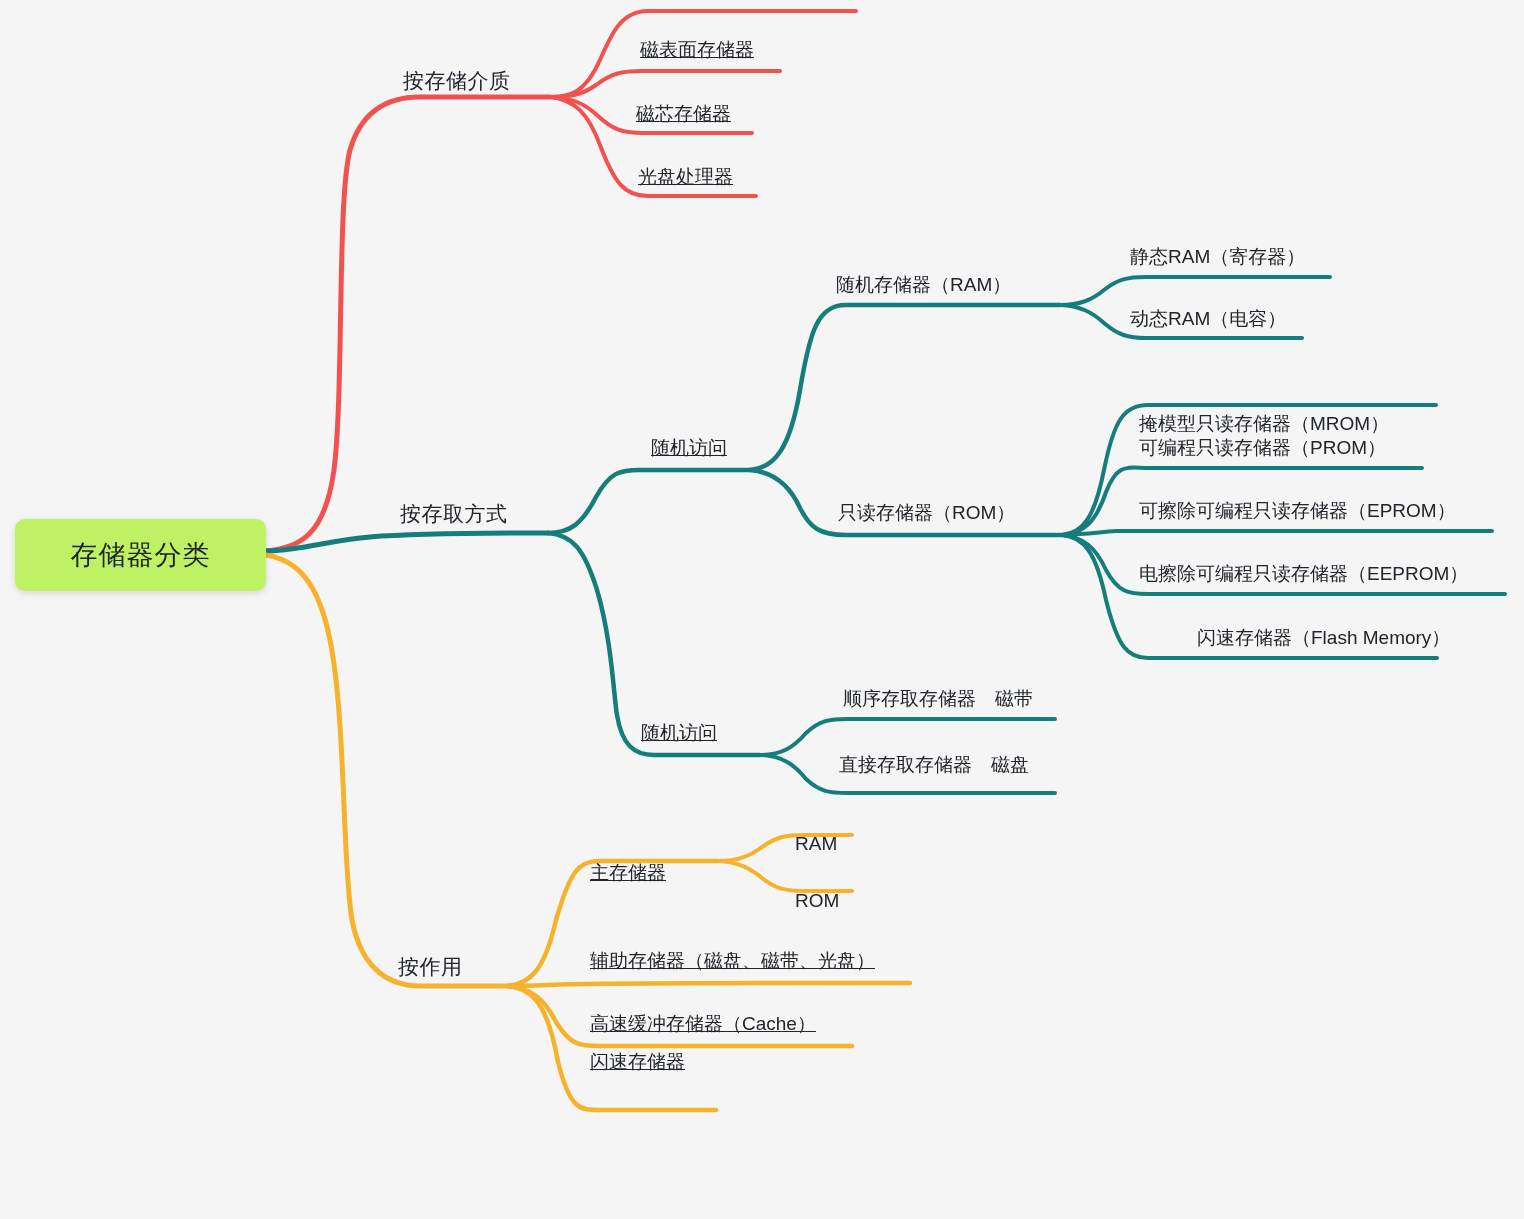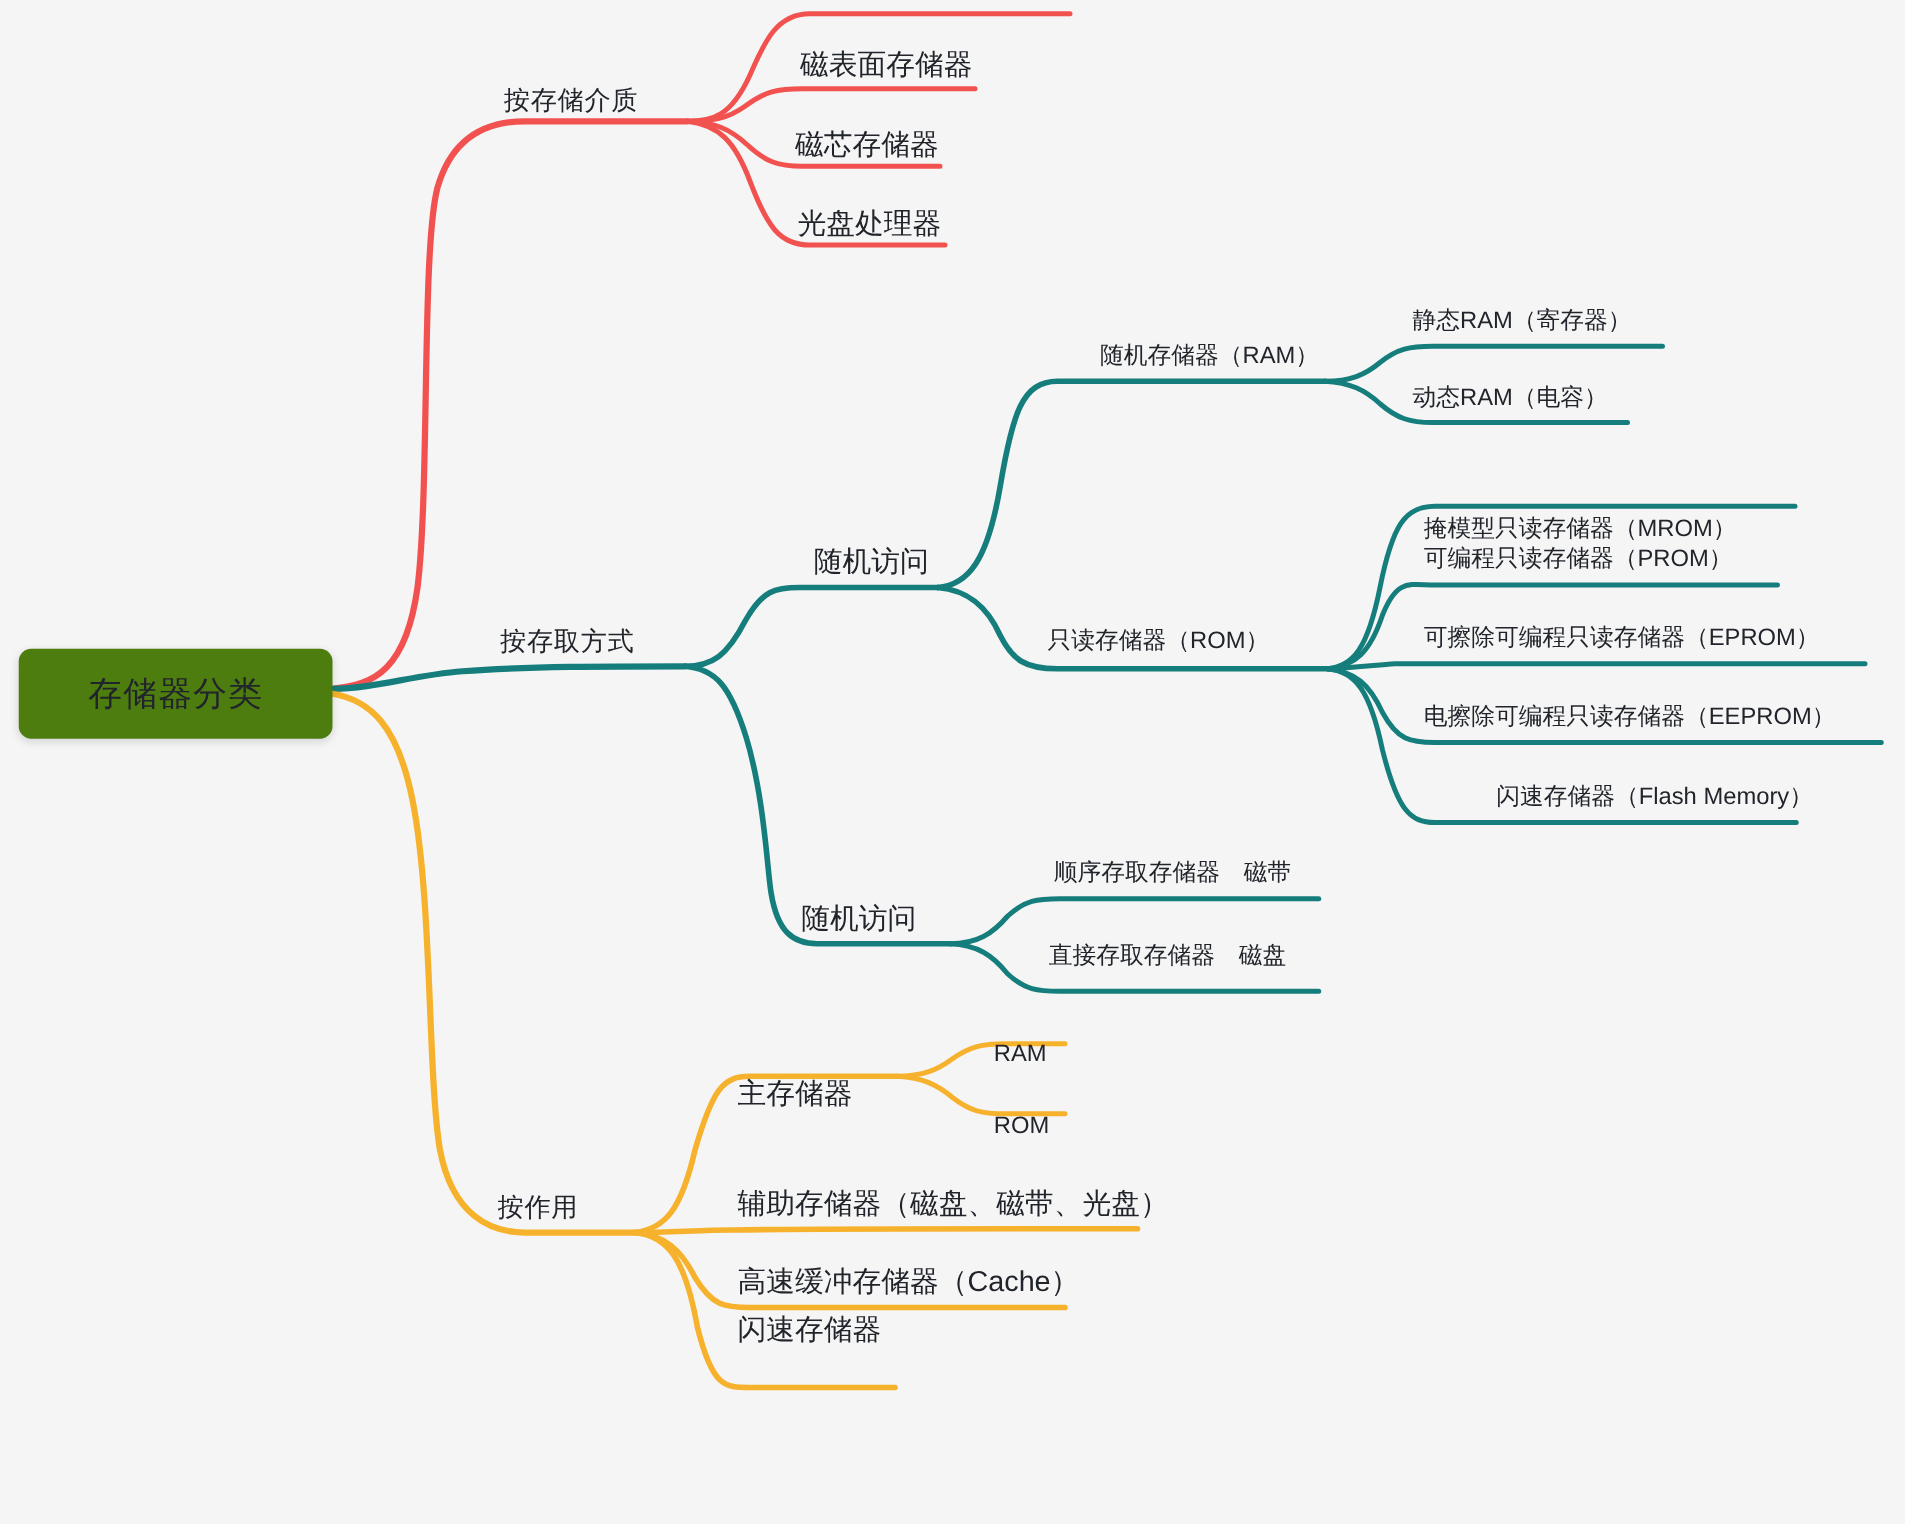--- a/index.html
+++ b/index.html
@@ -31,36 +31,36 @@
     color: #21252b;
     font-family: "Liberation Sans", "DejaVu Sans", sans-serif;
     line-height: 1;
   }
   .root-node {
     position: absolute;
     left: 15px;
     top: 519px;
     width: 251px;
     height: 72px;
-    background: #4d7c0f;
+    background: #bef264;
     border-radius: 10px;
     box-shadow: 0 2px 7px rgba(0,0,0,0.13);
     display: flex;
     align-items: center;
     justify-content: center;
     box-sizing: border-box;
   }
   .root-node-text {
     font-size: 27px;
     color: #21252b;
     letter-spacing: 1px;
     font-family: "Liberation Sans", "DejaVu Sans", sans-serif;
   }
   .lvl1 { font-size: 21px; letter-spacing: 0.5px; }
-  .lvl2 { font-size: 23px; }
+  .lvl2 { font-size: 19px; text-decoration: underline; }
   .lvl3 { font-size: 19px; text-align: right; }
 </style>
 </head>
 <body>
 
 <svg id="mindmap-canvas" viewBox="0 0 1524 1219" xmlns="http://www.w3.org/2000/svg">
 
   <path class="branch-path" stroke="#f2524f" stroke-width="5" d="M 266,551 C 300,548 325,535 334,470 C 344,390 337,200 350,150
            C 363,105 395,97 420,97 L 550,97"></path>
 
@@ -132,21 +132,21 @@
 <div class="node-label lvl2" style="left:640px; top:40px;">磁表面存储器</div>
 
 <div class="node-label lvl2" style="left:636px; top:104px;">磁芯存储器</div>
 
 <div class="node-label lvl2" style="left:638px; top:167px;">光盘处理器</div>
 
 <div class="node-label lvl2" style="left:639px; top:438px;margin-left:12px;">随机访问</div>
 
 <div class="node-label lvl2" style="left:641px; top:723px;">随机访问</div>
 
-<div class="node-label lvl3" style="left:836px; top:275px;margin-left:44px;">随机存储器（RAM）</div>
+<div class="node-label lvl3" style="left:836px; top:275px;">随机存储器（RAM）</div>
 
 <div class="node-label lvl3" style="left:838px; top:503px;">只读存储器（ROM）</div>
 
 <div class="node-label lvl3" style="left:843px; top:689px;">顺序存取存储器　磁带</div>
 
 <div class="node-label lvl3" style="left:839px; top:755px;">直接存取存储器　磁盘</div>
 
 <div class="node-label lvl3" style="left:1130px; top:247px;">静态RAM（寄存器）</div>
 
 <div class="node-label lvl3" style="left:1130px; top:309px;">动态RAM（电容）</div>

